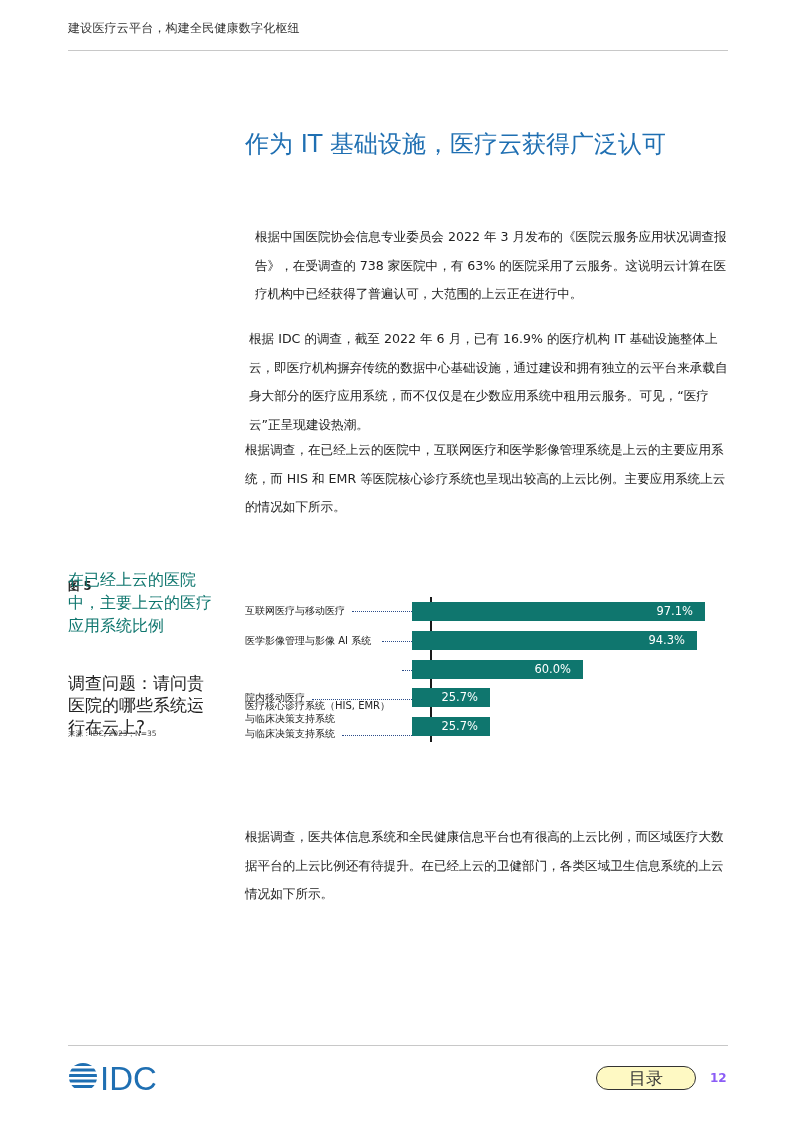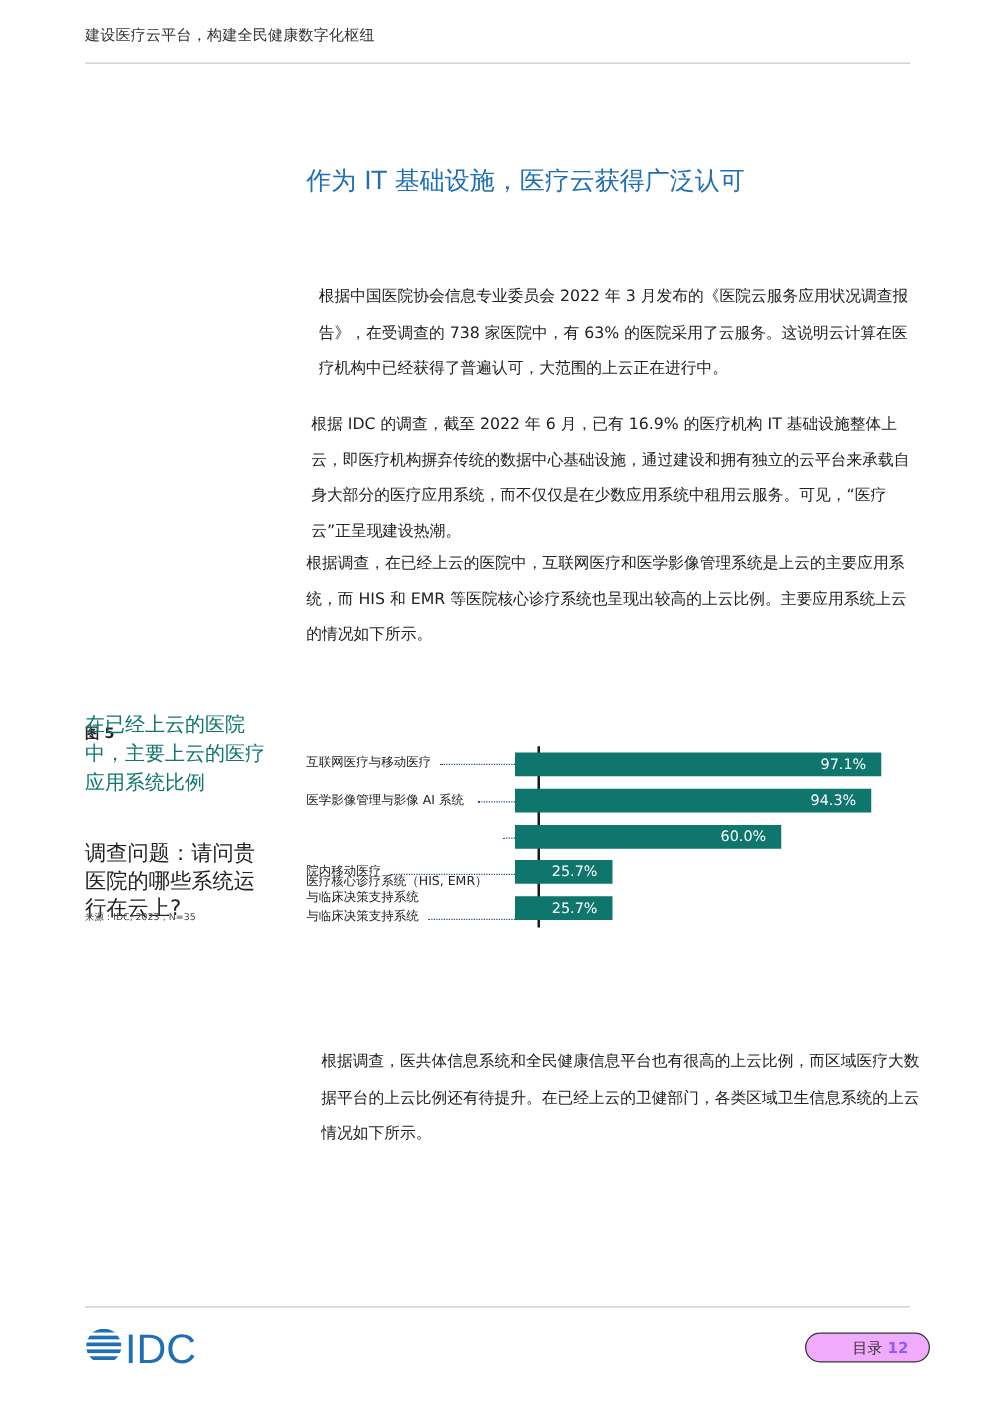--- a/index.html
+++ b/index.html
@@ -1,42 +1,42 @@
 <!DOCTYPE html>
 <html><head>
 <meta charset="utf-8">
 <style>
   html, body { margin:0; padding:0; background:#ffffff; }
   body { width:793px; height:1122px; position:relative; overflow:hidden;
          font-family:"DejaVu Sans","Liberation Sans",sans-serif; color:#222; }
   .abs { position:absolute; }
   .running-head { left:68px; top:20px; font-size:12px; color:#333; letter-spacing:0.2px; }
   .hr-top { left:68px; top:50px; width:660px; height:1px; background:#c8c8c8; }
-  .title { left:245px; top:124px; width:480px; font-size:20px; line-height:40px; color:#1f6fb2; font-weight:normal; }
+  .title { left:245px; top:124px; width:480px; font-size:24px; line-height:40px; color:#1f6fb2; font-weight:normal; }
   .para { left:245px; width:482px; font-size:12.6px; line-height:28.5px; color:#222; }
   .p1 { top:213px; }
   .p2 { top:321px; }
   .p3 { top:436px; }
   .p4 { top:823px; }
 
   .fig-label { left:68px; top:579px; font-size:11.5px; font-weight:bold; color:#222; }
   .fig-title { left:68px; top:568px; width:150px; font-size:16px; line-height:23px; color:#0f766e; }
   .fig-q { left:68px; top:672px; width:150px; font-size:17px; line-height:22px; color:#222; }
   .fig-src { left:68px; top:729px; font-size:7.5px; color:#444; }
 
   .axis { left:430px; top:597px; width:2px; height:145px; background:#1a1a1a; }
   .cat { left:245px; font-size:10px; color:#222; line-height:15px; white-space:nowrap; }
   .leader { position:absolute; height:0; border-top:1.5px dotted #2d4d8a; }
   .bar { left:412px; height:19px; background:#0f766e; }
   .bar-val { position:absolute; right:12px; top:0; line-height:19px; font-size:11.5px; color:#ffffff; }
 
   .hr-bottom { left:68px; top:1045px; width:660px; height:1px; background:#c8c8c8; }
   .logo { left:68px; top:1060px; height:32px; }
   .toc-btn { left:596px; top:1066px; width:100px; height:24px; border:1px solid #333; border-radius:12px;
-             box-sizing:border-box; font-size:12px; line-height:22px; text-align:center; color:#333; background:#f0abfc; cursor:pointer;margin-left:48px; }
+             box-sizing:border-box; font-size:17px; line-height:22px; text-align:center; color:#333; background:#fef9c3; cursor:pointer; }
   .page-num { left:710px; top:1071px; font-size:12px; font-weight:bold; color:#8b5cf6; }
 </style>
 </head>
 <body>
 
 <div class="abs running-head">建设医疗云平台，构建全民健康数字化枢纽</div>
 <div class="abs hr-top"></div>
 
 <h1 class="abs title" style="margin:0">作为 IT 基础设施，医疗云获得广泛认可</h1>
 
@@ -77,32 +77,32 @@
     <div>与临床决策支持系统</div>
   </div>
   <div class="leader" style="left:342px;top:735px;width:84px"></div>
 
   <div class="abs bar" style="top:602px;width:293px">
     <span class="bar-val">97.1%</span>
   </div>
   <div class="abs bar" style="top:631px;width:285px">
     <span class="bar-val">94.3%</span>
   </div>
-  <div class="abs bar" style="top:660px;width:213px">
+  <div class="abs bar" style="top:660px;width:171px">
     <span class="bar-val">60.0%</span>
   </div>
   <div class="abs bar" style="top:688px;width:78px">
     <span class="bar-val">25.7%</span>
   </div>
   <div class="abs bar" style="top:717px;width:78px">
     <span class="bar-val">25.7%</span>
   </div>
 </div>
 
-<p class="abs para p4" style="margin:12px">根据调查，医共体信息系统和全民健康信息平台也有很高的上云比例，而区域医疗大数据平台的上云比例还有待提升。在已经上云的卫健部门，各类区域卫生信息系统的上云情况如下所示。</p>
+<p class="abs para p4" style="margin:0">根据调查，医共体信息系统和全民健康信息平台也有很高的上云比例，而区域医疗大数据平台的上云比例还有待提升。在已经上云的卫健部门，各类区域卫生信息系统的上云情况如下所示。</p>
 
 <div class="abs hr-bottom"></div>
 <div class="abs logo">
   <svg width="100" height="34" viewBox="0 0 100 34">
     <defs>
       <clipPath id="g">
           <circle cx="15" cy="17" r="14"></circle>
         </clipPath>
     </defs>
     <g clip-path="url(#g)" fill="#1f6fb2">

